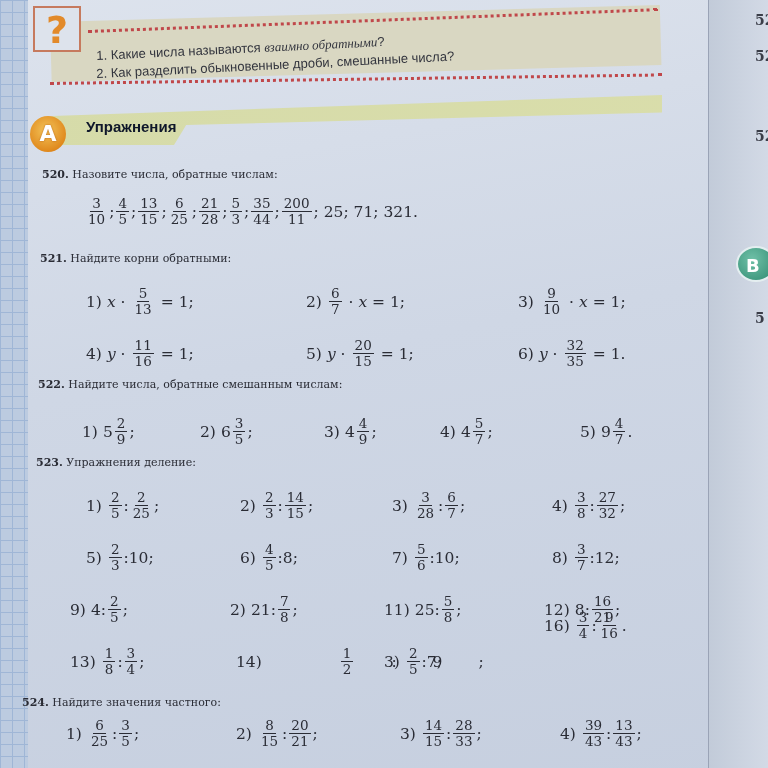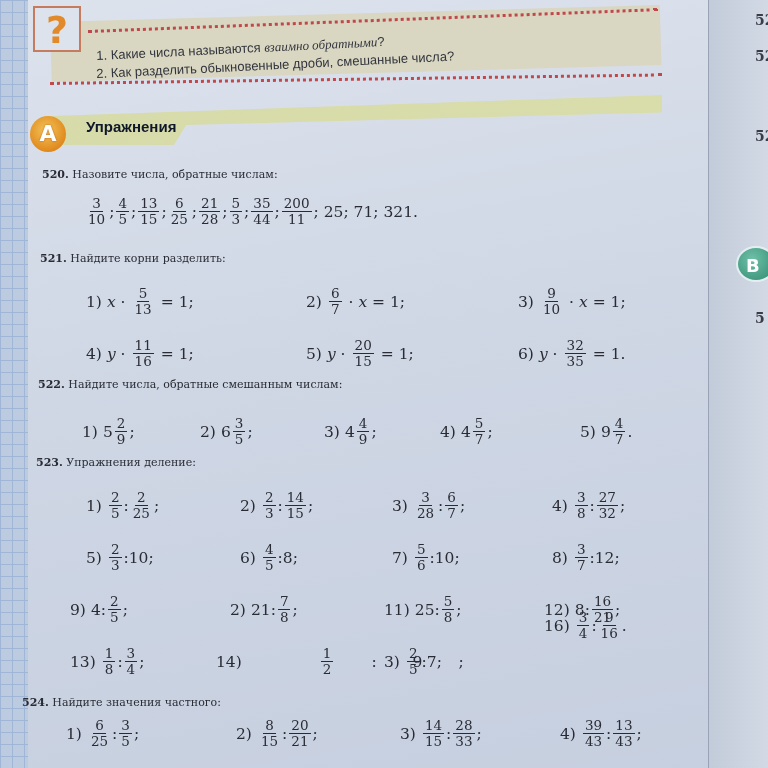--- a/index.html
+++ b/index.html
@@ -152,21 +152,21 @@
     </span>
     <span>;</span>
     <span class="frac">
       <span class="num">200</span>
       <span class="den">11</span>
     </span>
     <span>; 25; 71; 321.</span>
   </div>
 
 <div class="ex-head" style="left:40px;top:252px">
-  <b>521.</b> <span>Найдите корни разделить:</span>
+  <b>521.</b> <span>Найдите корни обратными:</span>
 </div>
 <div id="r521">
     <div class="item" style="left: 86px; top: 286px;">
       <span>1)</span>
       <span class="sp"></span>
       <span><span class="var">x</span> ·</span>
       <span class="sp"></span>
       <span class="frac">
         <span class="num">5</span>
         <span class="den">13</span>
@@ -443,21 +443,21 @@
         <span class="num">1</span>
         <span class="den">8</span>
       </span>
       <span>:</span>
       <span class="frac">
         <span class="num">3</span>
         <span class="den">4</span>
       </span>
       <span>;</span>
     </div>
-    <div class="item" style="left: 216px; top: 646px; gap: 36px;">
+    <div class="item" style="left: 236px; top: 646px; gap: 36px;">
       <span>14)</span>
       <span class="sp"></span>
       <span class="frac">
         <span class="num">1</span>
         <span class="den">2</span>
       </span>
       <span>:</span>
       <span>9</span>
       <span>;</span>
     </div>

